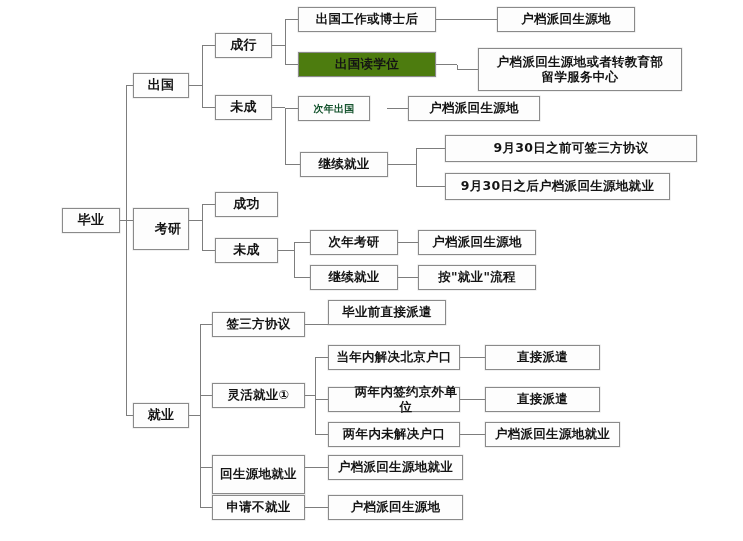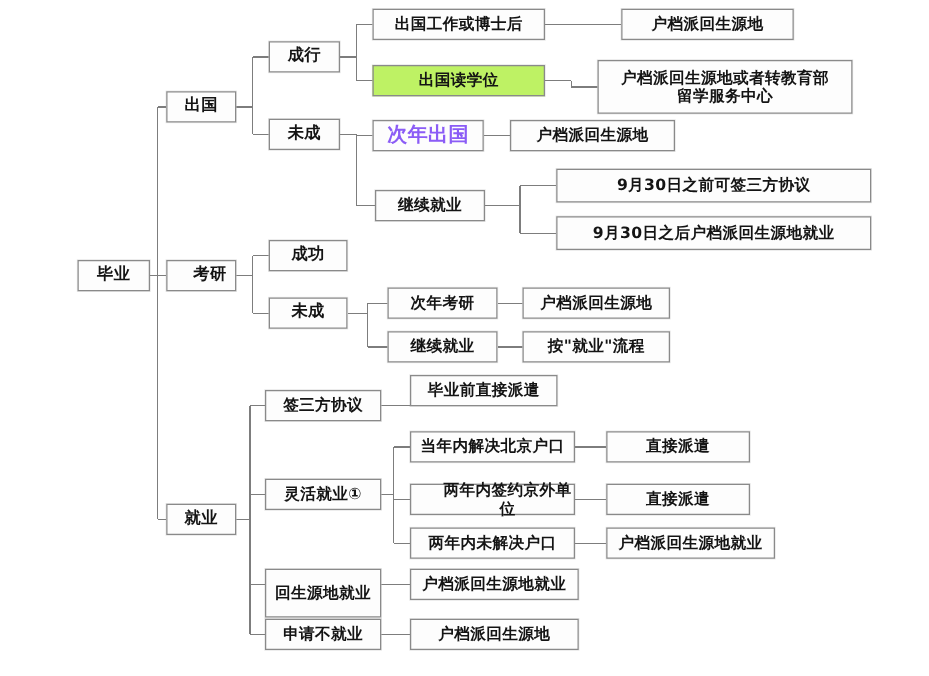--- a/index.html
+++ b/index.html
@@ -115,34 +115,34 @@
       <line x1="305" y1="467.5" x2="316" y2="467.5" stroke="#7d7d7d" stroke-width="1" shape-rendering="crispEdges"></line>
       <line x1="316" y1="467.5" x2="316" y2="467.5" stroke="#7d7d7d" stroke-width="1" shape-rendering="crispEdges"></line>
       <line x1="316" y1="467.5" x2="328" y2="467.5" stroke="#7d7d7d" stroke-width="1" shape-rendering="crispEdges"></line>
       <line x1="305" y1="507.5" x2="316" y2="507.5" stroke="#7d7d7d" stroke-width="1" shape-rendering="crispEdges"></line>
       <line x1="316" y1="507.5" x2="316" y2="507.5" stroke="#7d7d7d" stroke-width="1" shape-rendering="crispEdges"></line>
       <line x1="316" y1="507.5" x2="328" y2="507.5" stroke="#7d7d7d" stroke-width="1" shape-rendering="crispEdges"></line>
     </svg>
   <div id="nodes">
       <div class="node" style="left: 62px; top: 208px; width: 58px; height: 25px; font-size: 13px; border-color: rgb(138, 138, 138); background: rgb(253, 253, 253); color: rgb(20, 20, 20);">毕业</div>
       <div class="node" style="left: 133px; top: 73px; width: 56px; height: 25px; font-size: 13px; border-color: rgb(138, 138, 138); background: rgb(253, 253, 253); color: rgb(20, 20, 20);">出国</div>
-      <div class="node" style="left: 133px; top: 208px; width: 56px; height: 25px; font-size: 13px; border-color: rgb(138, 138, 138); background: rgb(253, 253, 253); color: rgb(20, 20, 20); padding-left: 14px;">考研</div>
+      <div class="node" style="left: 133px; top: 208px; width: 56px; height: 42px; font-size: 13px; border-color: rgb(138, 138, 138); background: rgb(253, 253, 253); color: rgb(20, 20, 20); padding-left: 14px;">考研</div>
       <div class="node" style="left: 133px; top: 403px; width: 56px; height: 25px; font-size: 13px; border-color: rgb(138, 138, 138); background: rgb(253, 253, 253); color: rgb(20, 20, 20);">就业</div>
       <div class="node" style="left: 215px; top: 33px; width: 57px; height: 25px; font-size: 13px; border-color: rgb(138, 138, 138); background: rgb(253, 253, 253); color: rgb(20, 20, 20);">成行</div>
       <div class="node" style="left: 215px; top: 95px; width: 57px; height: 25px; font-size: 13px; border-color: rgb(138, 138, 138); background: rgb(253, 253, 253); color: rgb(20, 20, 20);">未成</div>
       <div class="node" style="left: 298px; top: 7px; width: 138px; height: 25px; font-size: 12.5px; border-color: rgb(138, 138, 138); background: rgb(253, 253, 253); color: rgb(20, 20, 20);">出国工作或博士后</div>
-      <div class="node" style="left: 298px; top: 52px; width: 138px; height: 25px; font-size: 12.5px; border-color: rgb(138, 138, 138); background: #bef264; color: rgb(20, 20, 20);">出国读学位</div>
+      <div class="node" style="left: 298px; top: 52px; width: 138px; height: 25px; font-size: 12.5px; border-color: rgb(138, 138, 138); background: #4d7c0f; color: rgb(20, 20, 20);">出国读学位</div>
       <div class="node" style="left: 497px; top: 7px; width: 138px; height: 25px; font-size: 12.5px; border-color: rgb(138, 138, 138); background: rgb(253, 253, 253); color: rgb(20, 20, 20);">户档派回生源地</div>
       <div class="node" style="left: 478px; top: 48px; width: 204px; height: 43px; font-size: 12.5px; border-color: rgb(138, 138, 138); background: rgb(253, 253, 253); color: rgb(20, 20, 20);">户档派回生源地或者转教育部
 留学服务中心</div>
-      <div class="node" style="left: 298px; top: 96px; width: 89px; height: 25px; font-size: 16px; border-color: rgb(138, 138, 138); background: rgb(253, 253, 253); color: #8b5cf6;">次年出国</div>
+      <div class="node" style="left: 298px; top: 96px; width: 72px; height: 25px; font-size: 10px; border-color: rgb(138, 138, 138); background: rgb(253, 253, 253); color: #14532d;">次年出国</div>
       <div class="node" style="left: 408px; top: 96px; width: 132px; height: 25px; font-size: 12.5px; border-color: rgb(138, 138, 138); background: rgb(253, 253, 253); color: rgb(20, 20, 20);">户档派回生源地</div>
       <div class="node" style="left: 300px; top: 152px; width: 88px; height: 25px; font-size: 12.5px; border-color: rgb(138, 138, 138); background: rgb(253, 253, 253); color: rgb(20, 20, 20);">继续就业</div>
       <div class="node" style="left: 445px; top: 135px; width: 252px; height: 27px; font-size: 12.5px; border-color: rgb(138, 138, 138); background: rgb(253, 253, 253); color: rgb(20, 20, 20);">9月30日之前可签三方协议</div>
-      <div class="node" style="left: 445px; top: 173px; width: 252px; height: 27px; font-size: 12.5px; border-color: rgb(138, 138, 138); background: rgb(253, 253, 253); color: rgb(20, 20, 20);">9月30日之后户档派回生源地就业</div>
+      <div class="node" style="left: 445px; top: 173px; width: 225px; height: 27px; font-size: 12.5px; border-color: rgb(138, 138, 138); background: rgb(253, 253, 253); color: rgb(20, 20, 20);">9月30日之后户档派回生源地就业</div>
       <div class="node" style="left: 215px; top: 192px; width: 63px; height: 25px; font-size: 13px; border-color: rgb(138, 138, 138); background: rgb(253, 253, 253); color: rgb(20, 20, 20);">成功</div>
       <div class="node" style="left: 215px; top: 238px; width: 63px; height: 25px; font-size: 13px; border-color: rgb(138, 138, 138); background: rgb(253, 253, 253); color: rgb(20, 20, 20);">未成</div>
       <div class="node" style="left: 310px; top: 230px; width: 88px; height: 25px; font-size: 12.5px; border-color: rgb(138, 138, 138); background: rgb(253, 253, 253); color: rgb(20, 20, 20);">次年考研</div>
       <div class="node" style="left: 418px; top: 230px; width: 118px; height: 25px; font-size: 12.5px; border-color: rgb(138, 138, 138); background: rgb(253, 253, 253); color: rgb(20, 20, 20);">户档派回生源地</div>
       <div class="node" style="left: 310px; top: 265px; width: 88px; height: 25px; font-size: 12.5px; border-color: rgb(138, 138, 138); background: rgb(253, 253, 253); color: rgb(20, 20, 20);">继续就业</div>
       <div class="node" style="left: 418px; top: 265px; width: 118px; height: 25px; font-size: 12.5px; border-color: rgb(138, 138, 138); background: rgb(253, 253, 253); color: rgb(20, 20, 20);">按"就业"流程</div>
       <div class="node" style="left: 212px; top: 312px; width: 93px; height: 25px; font-size: 12.5px; border-color: rgb(138, 138, 138); background: rgb(253, 253, 253); color: rgb(20, 20, 20);">签三方协议</div>
       <div class="node" style="left: 328px; top: 300px; width: 118px; height: 25px; font-size: 12.5px; border-color: rgb(138, 138, 138); background: rgb(253, 253, 253); color: rgb(20, 20, 20);">毕业前直接派遣</div>
       <div class="node" style="left: 212px; top: 383px; width: 93px; height: 25px; font-size: 12.5px; border-color: rgb(138, 138, 138); background: rgb(253, 253, 253); color: rgb(20, 20, 20);">灵活就业①</div>
       <div class="node" style="left: 328px; top: 345px; width: 132px; height: 25px; font-size: 12.5px; border-color: rgb(138, 138, 138); background: rgb(253, 253, 253); color: rgb(20, 20, 20);">当年内解决北京户口</div>

